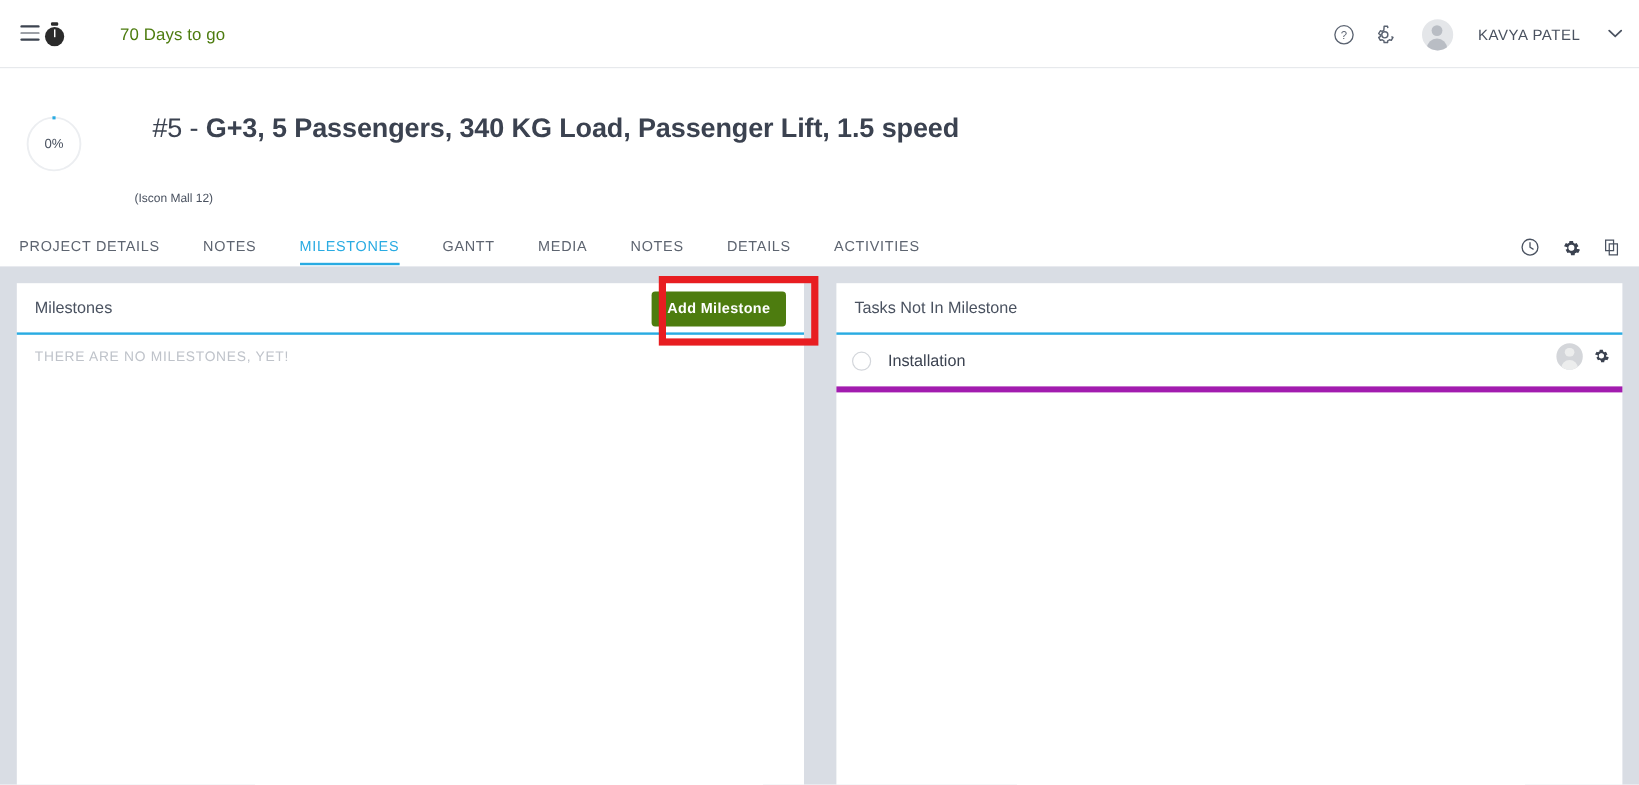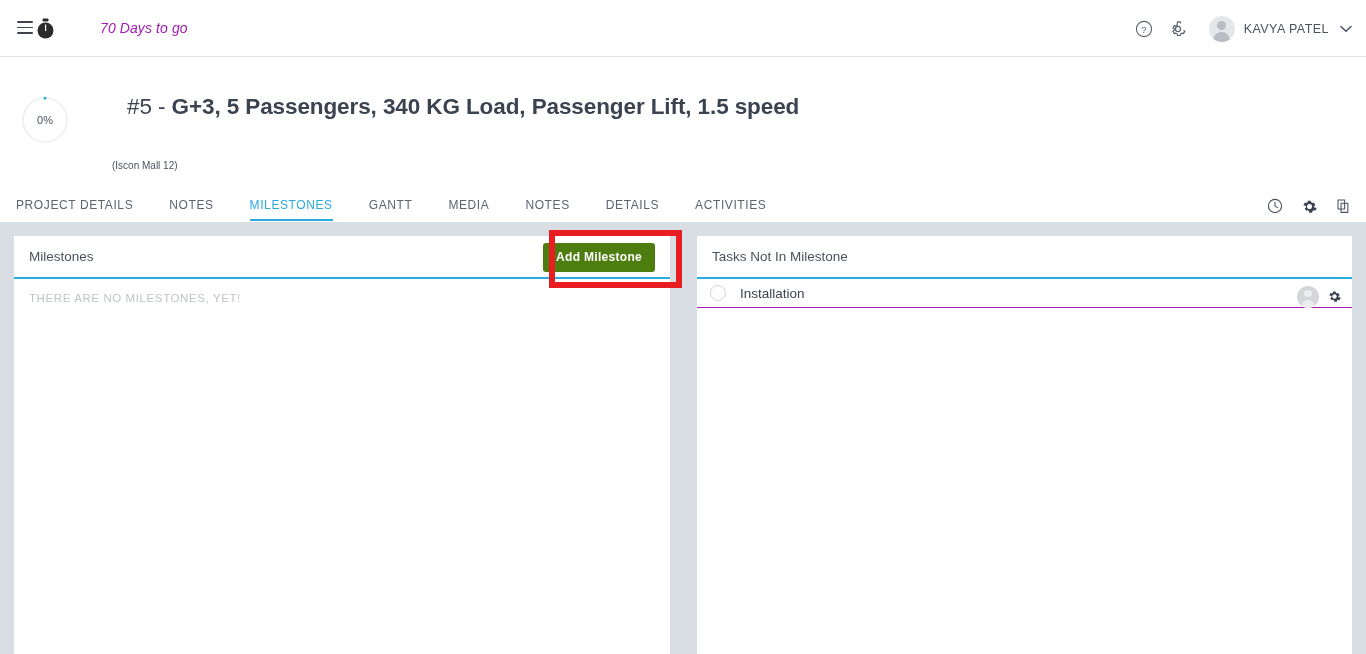--- a/index.html
+++ b/index.html
@@ -41,43 +41,42 @@
   .timer-icon {
     position: absolute;
     left: 36px; top: 18px;
     width: 19px; height: 21px;
     cursor: pointer;
   }
   .days-left {
     position: absolute;
     left: 100px; top: 20px;
     font-size: 14px;
-    color: #a21caf;
+    color: #4d7c0f;
     letter-spacing: 0.1px;
     white-space: nowrap;
-    font-style: italic;
   }
   .topbar-right {
     position: absolute;
     right: 14px; top: 0;
     height: 57px;
     display: flex;
     align-items: center;
     gap: 0px;
   }
   .icon-btn {
     width: 34px; height: 34px;
     display: flex; align-items: center; justify-content: center;
     cursor: pointer;
     color: #5a6270;
   }
   .user-chip {
     display: flex;
     align-items: center;
-    gap: 9px;
+    gap: 21px;
     margin-left: 14px;
     cursor: pointer;
   }
   .avatar-sm {
     width: 26px; height: 26px;
     border-radius: 50%;
     background: #e4e6e9;
     position: relative;
     overflow: hidden;
   }
@@ -237,22 +236,22 @@
     position: absolute;
     left: 15px; top: 56px;
     font-size: 11.5px;
     color: #bfc3ca;
     letter-spacing: 0.6px;
     white-space: nowrap;
   }
 
   .task-row {
     position: relative;
-    height: 29px;
-    border-bottom: 1px solid #a21caf;
+    height: 48px;
+    border-bottom: 5px solid #a21caf;
     display: flex;
     align-items: center;
   }
   .task-check {
     margin-left: 13px;
     width: 16px; height: 16px;
     border: 1px solid #d3d6db;
     border-radius: 50%;
     background: #fff;
     cursor: pointer;

